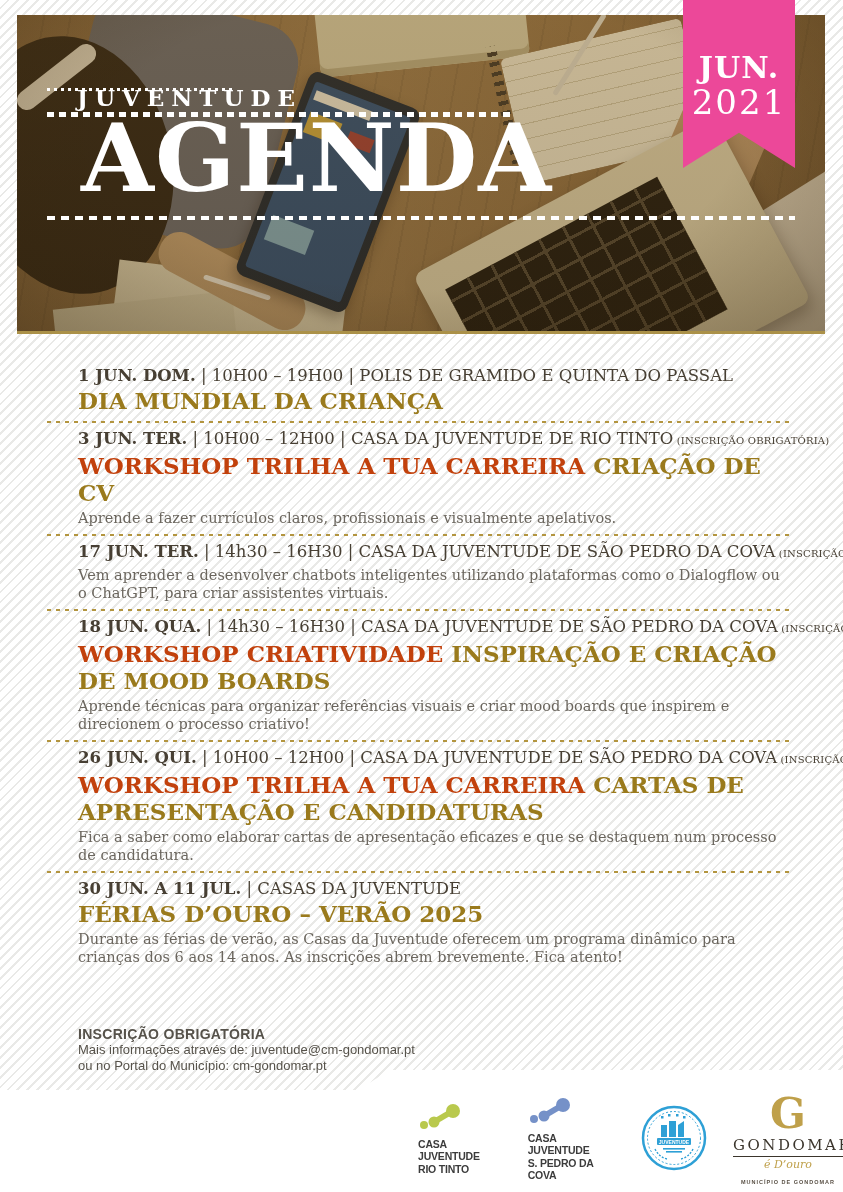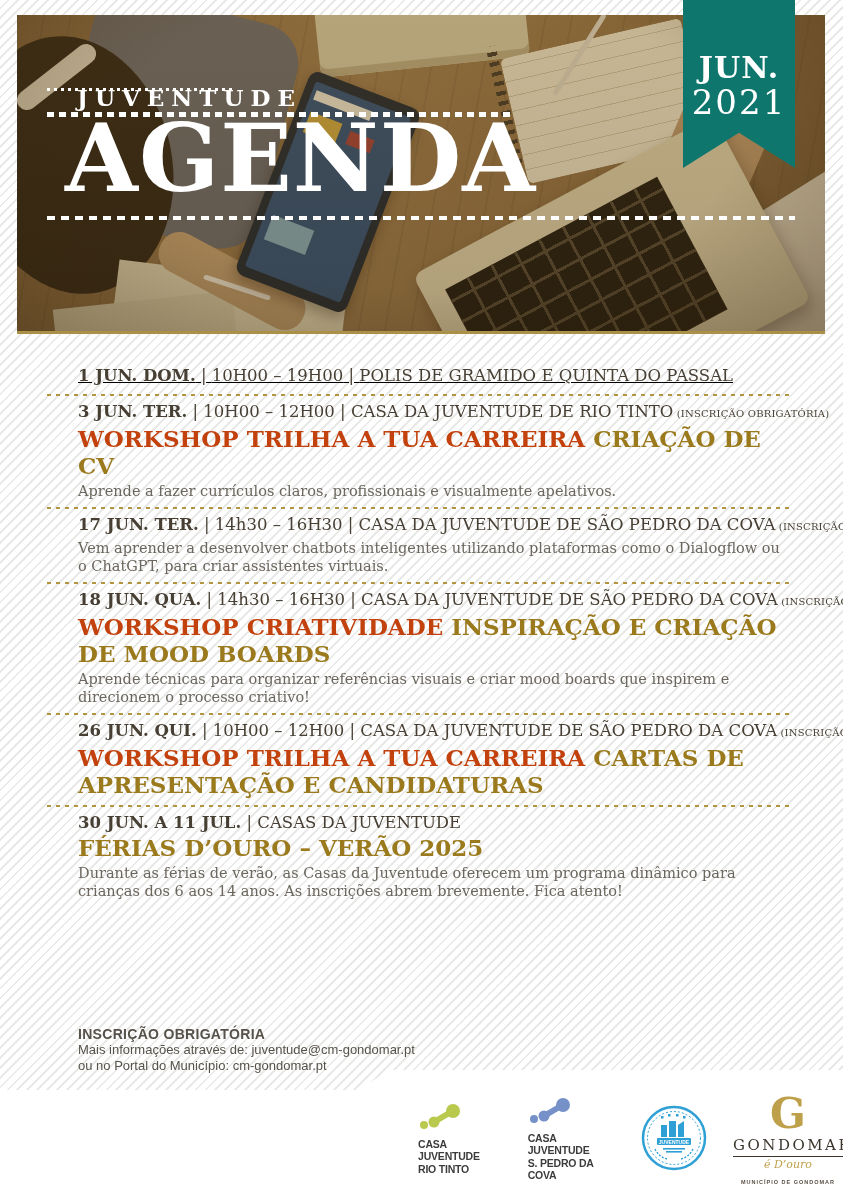--- a/index.html
+++ b/index.html
@@ -40,34 +40,34 @@
   .laptop{left:425px;top:168px;width:340px;height:210px;background:#d8cdaa;border-radius:10px;transform:rotate(-28deg);box-shadow:0 8px 16px rgba(20,10,0,.3);}
   .laptop .keys{position:absolute;left:22px;top:28px;width:240px;height:150px;background:#14110c;
         background-image:repeating-linear-gradient(0deg,transparent 0 20px,#494030 20px 23px),
                          repeating-linear-gradient(90deg,transparent 0 24px,#494030 24px 27px);}
   .photo .overlay{position:absolute;inset:0;z-index:2;
       background:linear-gradient(rgba(122,86,30,.30),rgba(90,62,20,.32)),
                  radial-gradient(ellipse at 50% 40%,rgba(0,0,0,0) 55%,rgba(30,20,5,.30));}
   
   .photo .htxt{z-index:3;color:#fff;}
   .h-kicker{position:absolute;left:60px;top:69px;font-size:23px;font-weight:bold;letter-spacing:7px;}
-  .h-title{position:absolute;left:48px;top:96px;font-size:94px;font-weight:bold;letter-spacing:1px;line-height:1;}
+  .h-title{position:absolute;left:64px;top:96px;font-size:94px;font-weight:bold;letter-spacing:1px;line-height:1;}
   .dash{position:absolute;z-index:3;}
   .dash1{left:30px;top:73px;width:188px;height:3px;background:repeating-linear-gradient(90deg,#fff 0 3px,transparent 3px 7px);}
   .dash2{left:30px;top:97px;width:468px;height:5px;background:repeating-linear-gradient(90deg,#fff 0 7px,transparent 7px 12px);}
   .dash3{left:30px;top:201px;width:748px;height:4px;background:repeating-linear-gradient(90deg,#fff 0 8px,transparent 8px 14px);}
   
-  .ribbon{position:absolute;left:683px;top:0;width:112px;height:168px;background:#0f766e;z-index:5;
+  .ribbon{position:absolute;left:683px;top:0;width:112px;height:168px;background:#ec4899;z-index:5;
           clip-path:polygon(0 0,100% 0,100% 100%,50% 79%,0 100%);text-align:center;color:#fff;}
   .r-month{margin-top:50px;font-size:30px;font-weight:bold;letter-spacing:1px;}
   .r-year{font-size:34px;font-weight:normal;letter-spacing:2px;line-height:1.05;}
   
   .events{position:absolute;left:47px;top:331px;width:743px;}
   .event{position:relative;padding:8px 8px 7px 31px;}
-  .event:first-child{padding-top:35px;text-decoration:underline;}
+  .event:first-child{padding-top:35px;}
   .event + .event::before{content:"";position:absolute;left:0;top:0;width:743px;height:2px;
           background:repeating-linear-gradient(90deg,#b3953f 0 4px,transparent 4px 9px);}
   .kicker{font-size:16.5px;line-height:19px;color:#473f33;white-space:nowrap;margin-bottom:2px;}
   .k-date{font-weight:bold;}
   .k-note{font-size:10px;letter-spacing:0.2px;}
   .title{font-size:23px;line-height:27px;font-weight:bold;white-space:pre-line;}
   .t-light{color:#c2410c;}
   .t-dark{color:#9a7a1c;}
   .desc{font-size:14.5px;line-height:18px;color:#6b665e;margin-top:3px;}
   
@@ -128,40 +128,42 @@
   </div>
 
   <div class="ribbon">
     <div class="r-month">JUN.</div>
     <div class="r-year">2021</div>
   </div>
 
   <div class="events">
       <div class="event">
         <div class="kicker"><span class="k-date">1 JUN. DOM.</span><span class="k-sep"> | </span><span class="k-time">10H00 – 19H00</span><span class="k-sep"> | </span><span class="k-loc">POLIS DE GRAMIDO E QUINTA DO PASSAL</span></div>
+        <div class="title"><span class="t-dark">DIA MUNDIAL DA CRIANÇA</span></div>
       </div>
       <div class="event">
         <div class="kicker"><span class="k-date">3 JUN. TER.</span><span class="k-sep"> | </span><span class="k-time">10H00 – 12H00</span><span class="k-sep"> | </span><span class="k-loc">CASA DA JUVENTUDE DE RIO TINTO</span><span class="k-note"> (INSCRIÇÃO OBRIGATÓRIA)</span></div>
         <div class="title"><span class="t-light">WORKSHOP TRILHA A TUA CARREIRA </span><span class="t-dark">CRIAÇÃO DE CV</span></div>
         <div class="desc">Aprende a fazer currículos claros, profissionais e visualmente apelativos.</div>
       </div>
       <div class="event">
         <div class="kicker"><span class="k-date">17 JUN. TER.</span><span class="k-sep"> | </span><span class="k-time">14h30 – 16H30</span><span class="k-sep"> | </span><span class="k-loc">CASA DA JUVENTUDE DE SÃO PEDRO DA COVA</span><span class="k-note"> (INSCRIÇÃO OBRIGATÓRIA)</span></div>
         <div class="desc">Vem aprender a desenvolver chatbots inteligentes utilizando plataformas como o Dialogflow ou o ChatGPT, para criar assistentes virtuais.</div>
       </div>
       <div class="event">
         <div class="kicker"><span class="k-date">18 JUN. QUA.</span><span class="k-sep"> | </span><span class="k-time">14h30 – 16H30</span><span class="k-sep"> | </span><span class="k-loc">CASA DA JUVENTUDE DE SÃO PEDRO DA COVA</span><span class="k-note"> (INSCRIÇÃO OBRIGATÓRIA)</span></div>
         <div class="title"><span class="t-light">WORKSHOP CRIATIVIDADE </span><span class="t-dark">INSPIRAÇÃO E CRIAÇÃO
 DE MOOD BOARDS</span></div>
         <div class="desc">Aprende técnicas para organizar referências visuais e criar mood boards que inspirem e direcionem o processo criativo!</div>
       </div>
       <div class="event">
         <div class="kicker"><span class="k-date">26 JUN. QUI.</span><span class="k-sep"> | </span><span class="k-time">10H00 – 12H00</span><span class="k-sep"> | </span><span class="k-loc">CASA DA JUVENTUDE DE SÃO PEDRO DA COVA</span><span class="k-note"> (INSCRIÇÃO OBRIGATÓRIA)</span></div>
         <div class="title"><span class="t-light">WORKSHOP TRILHA A TUA CARREIRA </span><span class="t-dark">CARTAS DE
 APRESENTAÇÃO E CANDIDATURAS</span></div>
+        <div class="desc">Fica a saber como elaborar cartas de apresentação eficazes e que se destaquem num processo de candidatura.</div>
       </div>
       <div class="event">
         <div class="kicker"><span class="k-date">30 JUN. A 11 JUL.</span><span class="k-sep"> | </span><span class="k-loc">CASAS DA JUVENTUDE</span></div>
         <div class="title"><span class="t-dark">FÉRIAS D’OURO – VERÃO 2025</span></div>
         <div class="desc">Durante as férias de verão, as Casas da Juventude oferecem um programa dinâmico para crianças dos 6 aos 14 anos. As inscrições abrem brevemente. Fica atento!</div>
       </div>
     </div>
 
   <div class="footer-info">
     <div class="f-title">INSCRIÇÃO OBRIGATÓRIA</div>

